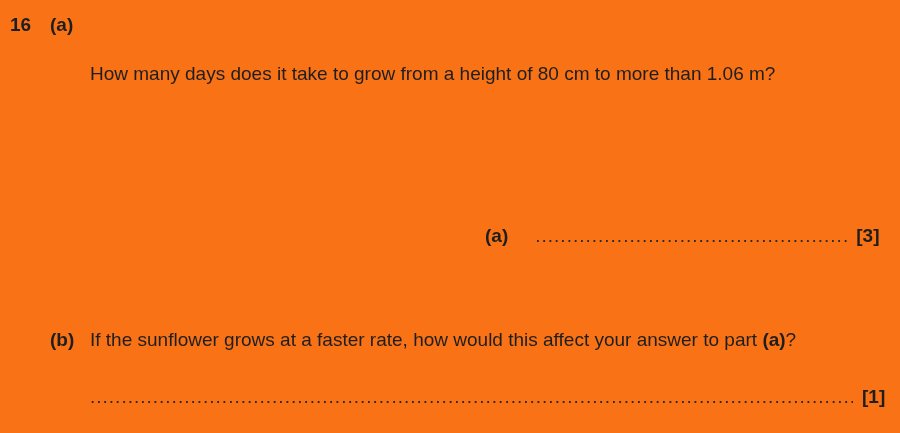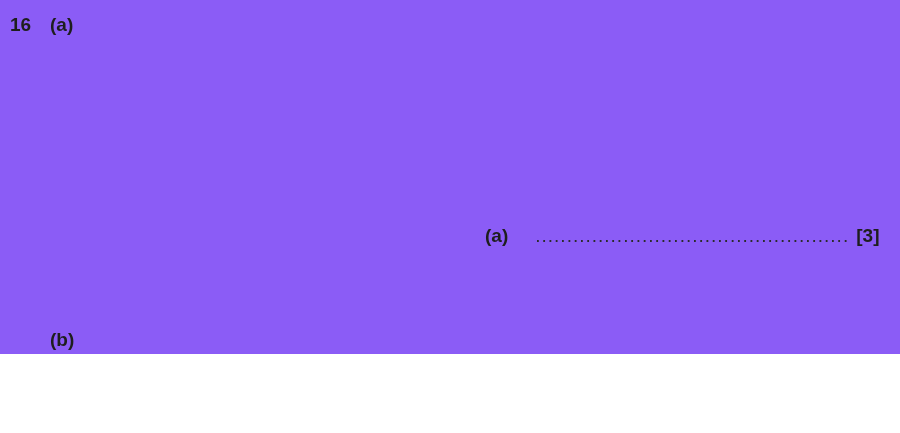--- a/index.html
+++ b/index.html
@@ -1,21 +1,21 @@
 <!DOCTYPE html>
 <html><head>
 <meta charset="utf-8">
 <style>
   html, body { margin: 0; padding: 0; }
   body { width: 900px; height: 433px; background: #ffffff; }
   .page {
     position: relative;
     width: 900px;
-    height: 354px;
-    background: #8b5cf6;
+    height: 433px;
+    background: #f97316;
     font-family: "Liberation Sans", sans-serif;
     font-size: 19px;
     line-height: 24px;
     color: #1e1e1e;
     overflow: hidden;
   }
   .abs { position: absolute; white-space: nowrap; }
   .b { font-weight: bold; }
 
   
@@ -48,27 +48,29 @@
   }
 </style>
 </head>
 <body>
 
 <div class="page">
 
   <span class="abs b q-number">16</span>
   <span class="abs b pa-label">(a)</span>
 
+  <span class="abs pa-prompt">How many days does it take to grow from a height of 80 cm to more than 1.06 m?</span>
 
   <div class="abs pa-answer">
     <span class="b">(a)</span>
     <span class="dots">..................................................................................................................................</span>
     <span class="b marks">[3]</span>
   </div>
 
   <span class="abs b pb-label">(b)</span>
+  <span class="abs pb-prompt"><span>If the sunflower grows at a faster rate, how would this affect your answer to part </span><span class="b">(a)</span><span>?</span></span>
 
   <div class="abs pb-answer">
     <span class="dots">............................................................................................................................................................................................................................</span>
     <span class="b marks">[1]</span>
   </div>
 
 </div>
 
 </body></html>

